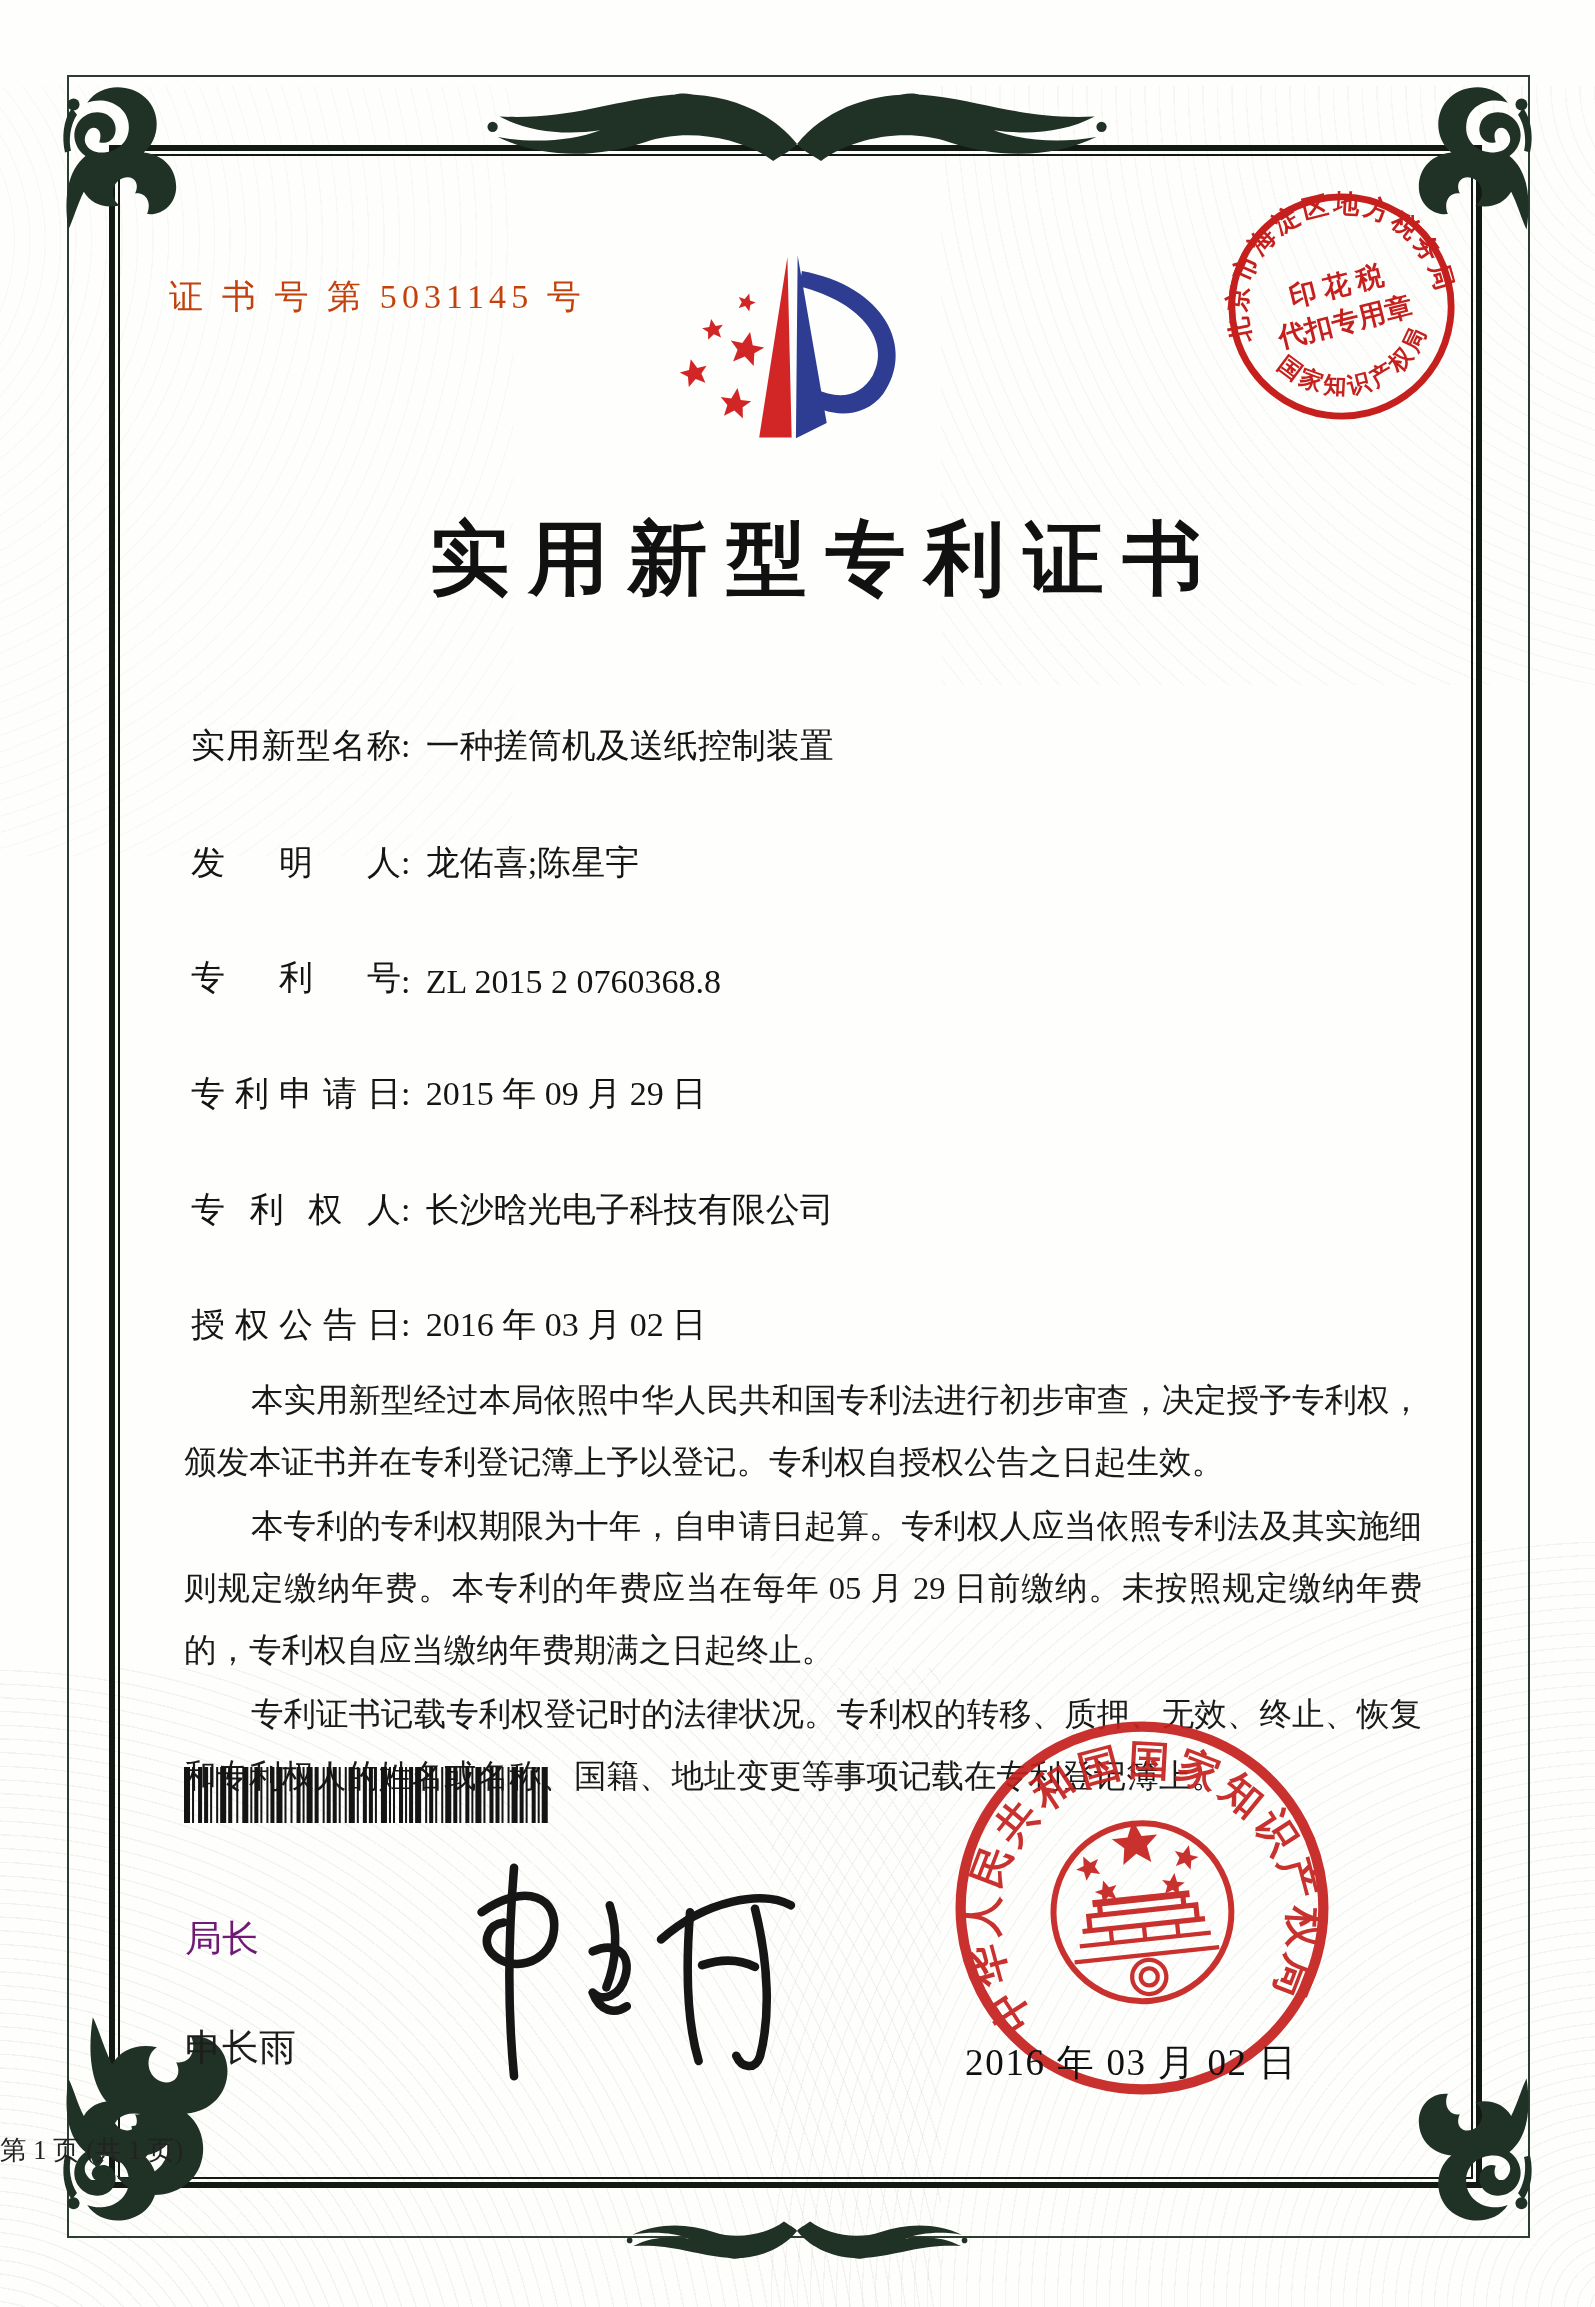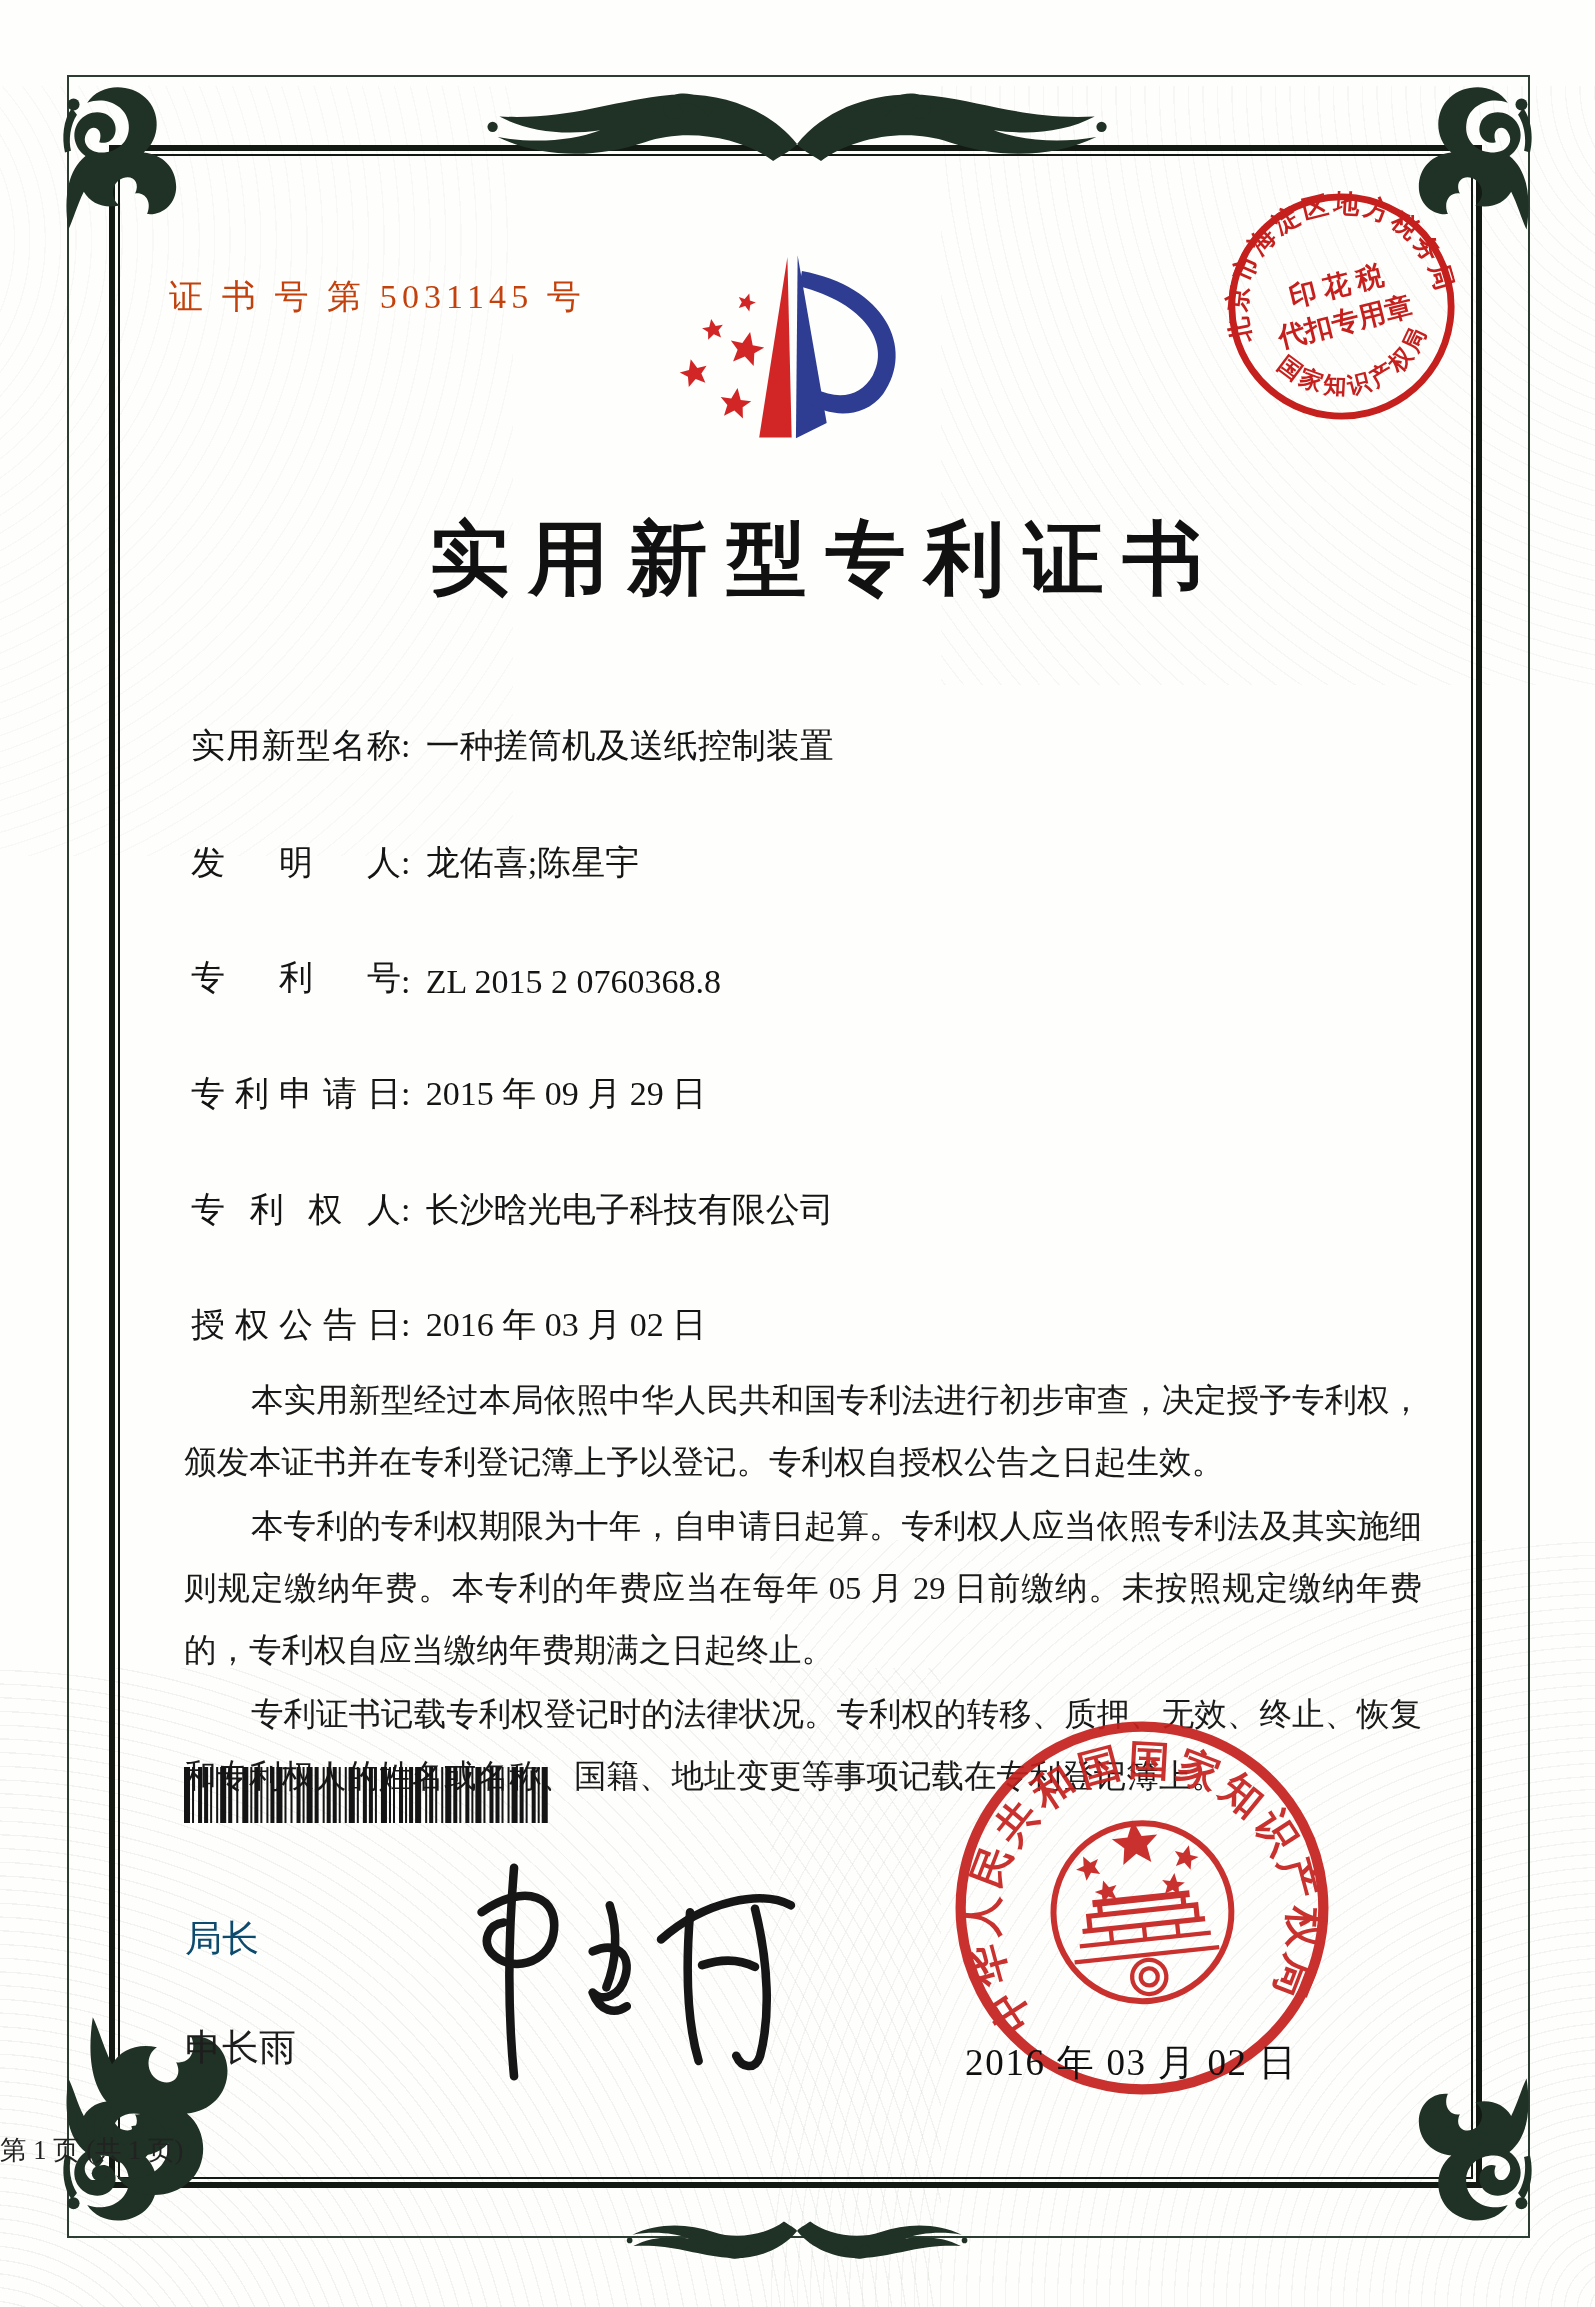--- a/index.html
+++ b/index.html
@@ -36,21 +36,21 @@
     font-size:80px; font-weight:bold; letter-spacing:19px; color:#111;padding-left:28px;}
 
   .field{position:absolute; left:191px; font-size:34px; white-space:nowrap; color:#151515;}
   .field .lbl{display:inline-block; width:210px; text-align:justify; text-align-last:justify; vertical-align:bottom;}
   .field .colon{margin-right:15.4px;}
   .body-text{position:absolute; left:182px; top:1367px; width:1242px; font-size:32.5px; line-height:62px; color:#1a1a1a; text-align:justify;}
   .body-text p{margin:2px; text-indent:67px;}
 
   .barcode{position:absolute; left:184px; top:1767px; width:366px; height:56px;}
 
-  .sig-title{position:absolute; left:185px; top:1914px; font-size:37px; font-family:"Liberation Sans","DejaVu Sans",sans-serif; color:#0c4a6e;}
+  .sig-title{position:absolute; left:185px; top:1914px; font-size:37px; font-family:"Liberation Sans","DejaVu Sans",sans-serif; color:#701a75;}
   .sig-name{position:absolute; left:185px; top:2008px; font-size:37px; font-family:"Liberation Sans","DejaVu Sans",sans-serif; color:#1d1d1d;margin-top:15px;}
   .signature{position:absolute; left:432px; top:1852px; width:376px; height:240px;}
 
   .seal{position:absolute; left:941px; top:1707px; width:402px; height:402px; transform:rotate(-6deg);}
   .seal-date{position:absolute; left:965px; top:2038px; font-size:37px; color:#101010; letter-spacing:1.7px;}
 
   .taxstamp{position:absolute; left:1225px; top:190px; width:233px; height:233px; transform:rotate(-14deg);}
 
   .footer{position:absolute; left:0; top:2132px; width:1595px; text-align:left; font-size:26.5px; color:#222;}
 

